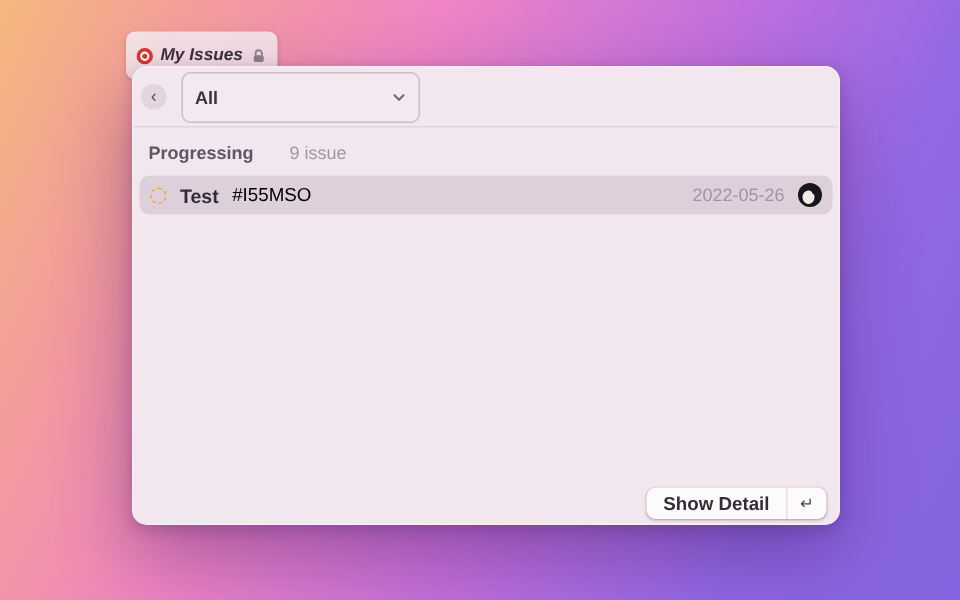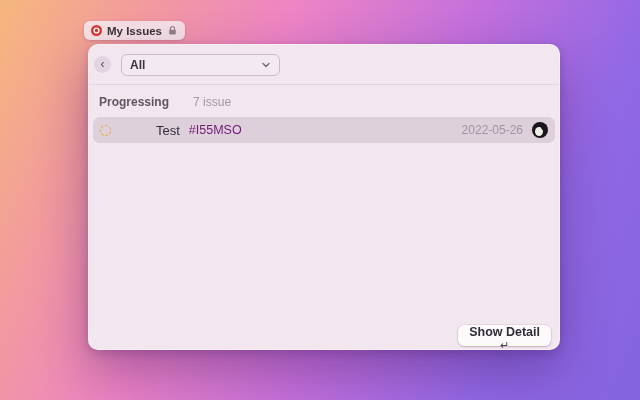--- a/index.html
+++ b/index.html
@@ -9,25 +9,26 @@
   .stage {
     position:relative; width:640px; height:400px;
     background:linear-gradient(115deg,
       #f6b77d 0%, #f29a9e 18%, #ee84c4 36%,
       #c470dc 58%, #9168e5 80%, #8464e0 100%);
   }
 
   
   .tab {
     position:absolute; left:84px; top:21px; height:19px;
-    display:flex; align-items:center; gap:5px; padding:3px 7px;
+    display:flex; align-items:center; gap:5px; padding:16px 7px;
     background:rgba(245,232,238,0.88); border-radius:6px;
     font-size:11.5px; font-weight:700; color:#3a3138;
     box-shadow:0 1px 3px rgba(90,40,90,0.25);
     cursor:default;
+    font-style:italic;
   }
   .app-dot { width:11px; height:11px; display:inline-flex; }
   .lock { width:11px; height:11px; display:inline-flex; opacity:.75; }
 
   
   .window {
     position:absolute; left:88px; top:44px; width:472px; height:306px;
     background:#f2e6ef; border-radius:10px;
     border:1px solid rgba(255,255,255,0.35);
     box-shadow:0 22px 50px rgba(60,20,90,0.38), 0 3px 10px rgba(60,20,90,0.22);
@@ -44,21 +45,21 @@
     display:flex; align-items:center; justify-content:center; cursor:pointer;
     flex:0 0 auto; padding:0;
   }
   .search-input {
     flex:1 1 auto; border:none; background:transparent; outline:none;
     font-family:"Liberation Sans", sans-serif;
     font-size:14px; color:#3a3340; min-width:0;
   }
   .search-input::placeholder { color:#a798a4; }
   .dropdown {
-    flex:0 0 auto; width:159px; height:22px;
+    flex:0 0 auto; width:159px; height:34px;
     border:1px solid #cbbdc8; border-radius:6px;
     display:flex; align-items:center; padding:0 8px; gap:6px;
     font-size:12px; font-weight:700; color:#3a3340; cursor:pointer;
     background:rgba(255,255,255,0.12);
   }
   .dropdown .val { flex:1 1 auto; }
   .chev { width:10px; height:10px; display:inline-flex; opacity:.7; }
 
   .section-header {
     display:flex; align-items:center; gap:24px;
@@ -70,22 +71,22 @@
   .row {
     margin:2px 4px 0 4px; height:26px; border-radius:7px;
     display:flex; align-items:center; gap:9px; padding:0 7px;
     cursor:pointer;
   }
   .row.selected { background:#ddd0db; }
   .status-ring {
     width:11px; height:11px; flex:0 0 auto;
     border:1.6px dashed #eda73f; border-radius:50%;
   }
-  .issue-title { font-size:13px; font-weight:400; color:#322c37;margin-left:36px; }
-  .issue-id { font-size:12.5px; color:#701a75; }
+  .issue-title { font-size:13px; font-weight:700; color:#322c37; }
+  .issue-id { font-size:12.5px; color:#000000; }
   .row .spacer { flex:1 1 auto; }
   .issue-date { font-size:12px; color:#a294a0; }
   .avatar {
     position:relative; width:16px; height:16px; border-radius:50%;
     background:#17161a; overflow:hidden; flex:0 0 auto;
   }
   .avatar::after {
     content:""; position:absolute; left:3px; top:5px;
     width:8px; height:9px; border-radius:50%; background:#f0ece9;
   }
@@ -94,21 +95,20 @@
     width:6px; height:6px; border-radius:50%; background:#17161a; z-index:1;
   }
 
   
   .detail-btn {
     position:absolute; right:8px; bottom:3px; height:21px;
     display:flex; align-items:center; border:none; cursor:pointer;
     background:#fdfafc; border-radius:6px; padding:0;
     box-shadow:0 1px 2px rgba(90,60,90,0.25), 0 0 0 0.5px rgba(120,90,115,0.18);
     font-family:"Liberation Sans", sans-serif;
-    flex-direction:column;
   }
   .detail-btn .label {
     padding:0 11px; font-size:12.5px; font-weight:700; color:#332d38;
   }
   .detail-btn .divider { width:1px; height:21px; background:#e6dce3; }
   .detail-btn .kbd {
     width:26px; text-align:center; font-size:11px; color:#4a4450;
   }
 </style>
 </head>
@@ -143,21 +143,21 @@
         <span class="chev">
           <svg viewBox="0 0 10 10" width="10" height="10">
             <path d="M2 3.5 L5 6.5 L8 3.5" fill="none" stroke="#3a3340" stroke-width="1.4" stroke-linecap="round" stroke-linejoin="round"></path>
           </svg>
         </span>
       </div>
     </div>
 
     <div class="section-header">
       <span class="section-title">Progressing</span>
-      <span class="section-count">7 issue</span>
+      <span class="section-count">9 issue</span>
     </div>
 
     <div class="row selected">
       <span class="status-ring"></span>
       <span class="issue-title">Test</span>
       <span class="issue-id">#I55MSO</span>
       <span class="spacer"></span>
       <span class="issue-date">2022-05-26</span>
       <span class="avatar"></span>
     </div>

